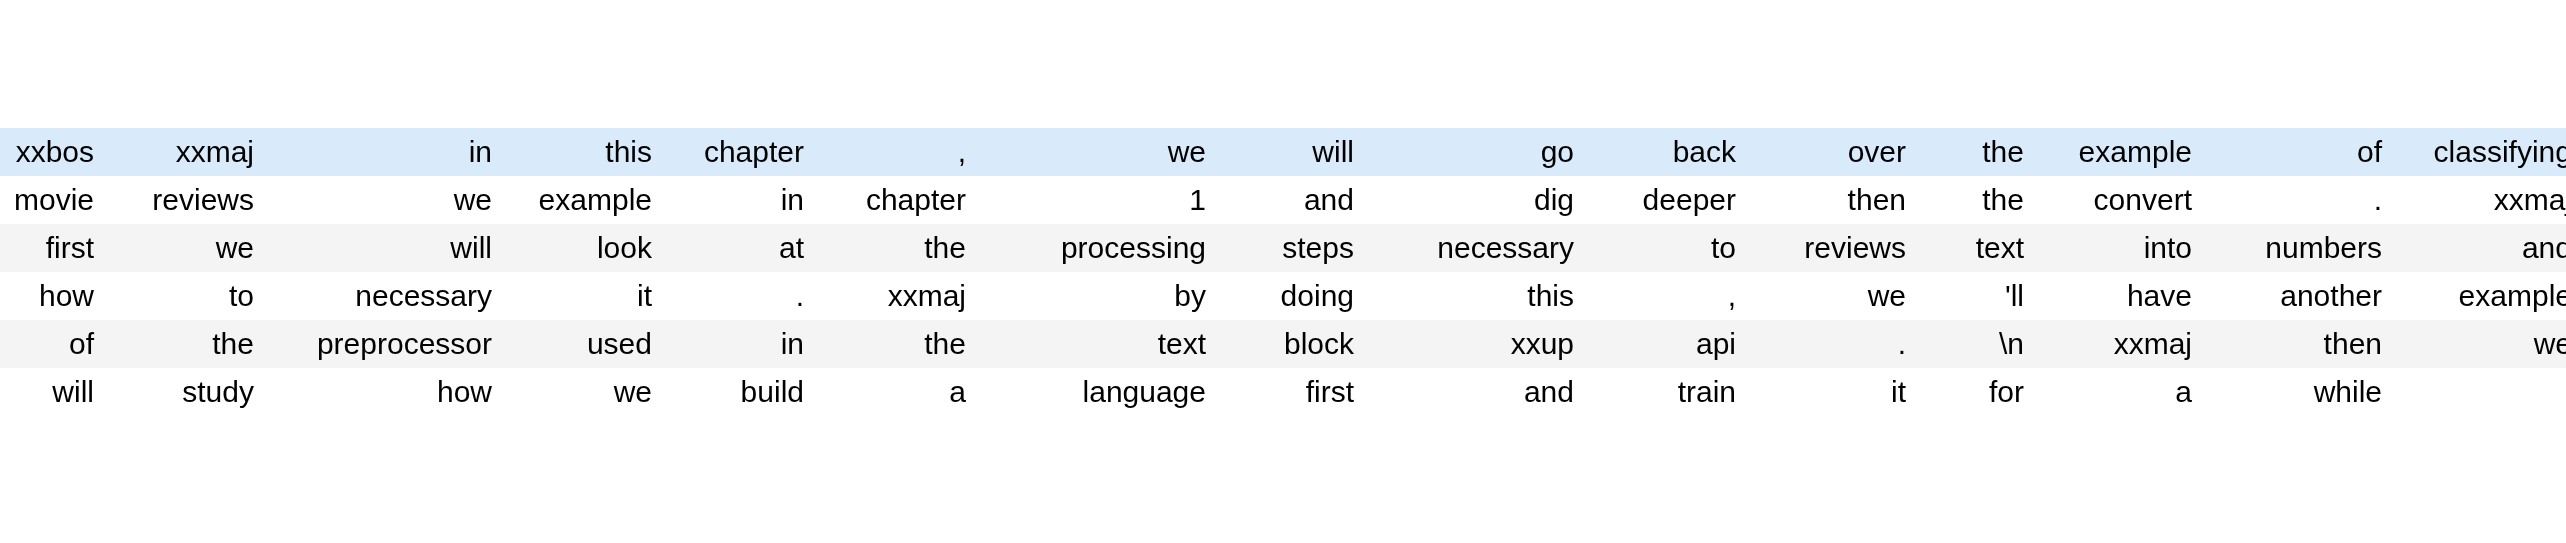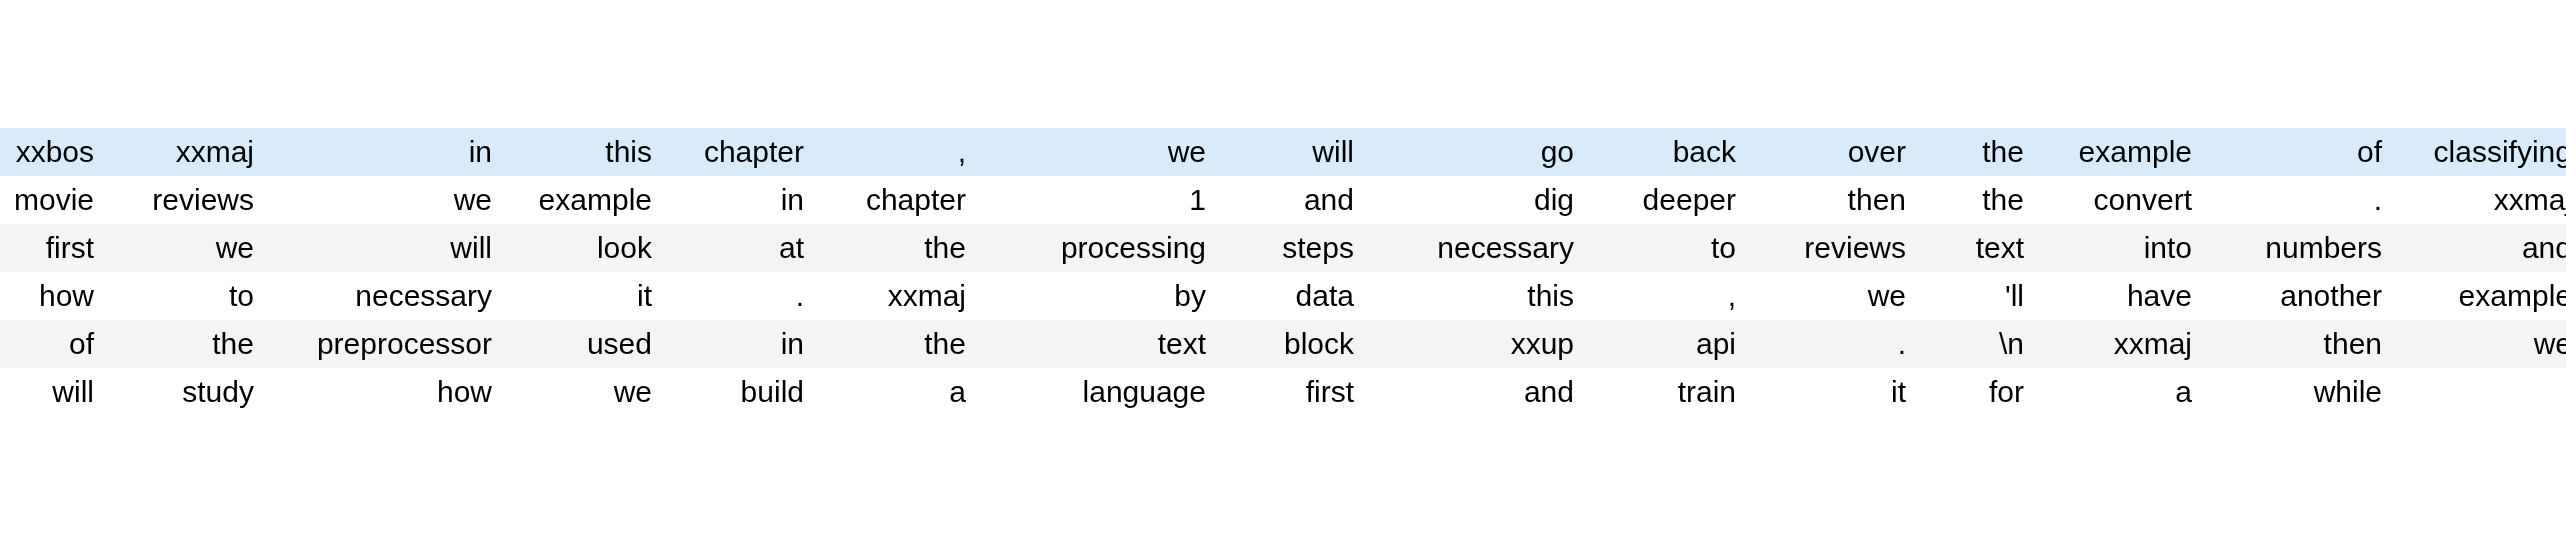--- a/index.html
+++ b/index.html
@@ -143,21 +143,21 @@
           <td>and</td>
         </tr>
         <tr class="row-even">
           <td>how</td>
           <td>to</td>
           <td>necessary</td>
           <td>it</td>
           <td>.</td>
           <td>xxmaj</td>
           <td>by</td>
-          <td>data</td>
+          <td>doing</td>
           <td>this</td>
           <td>,</td>
           <td>we</td>
           <td>'ll</td>
           <td>have</td>
           <td>another</td>
           <td>example</td>
         </tr>
         <tr class="row-odd">
           <td>of</td>

